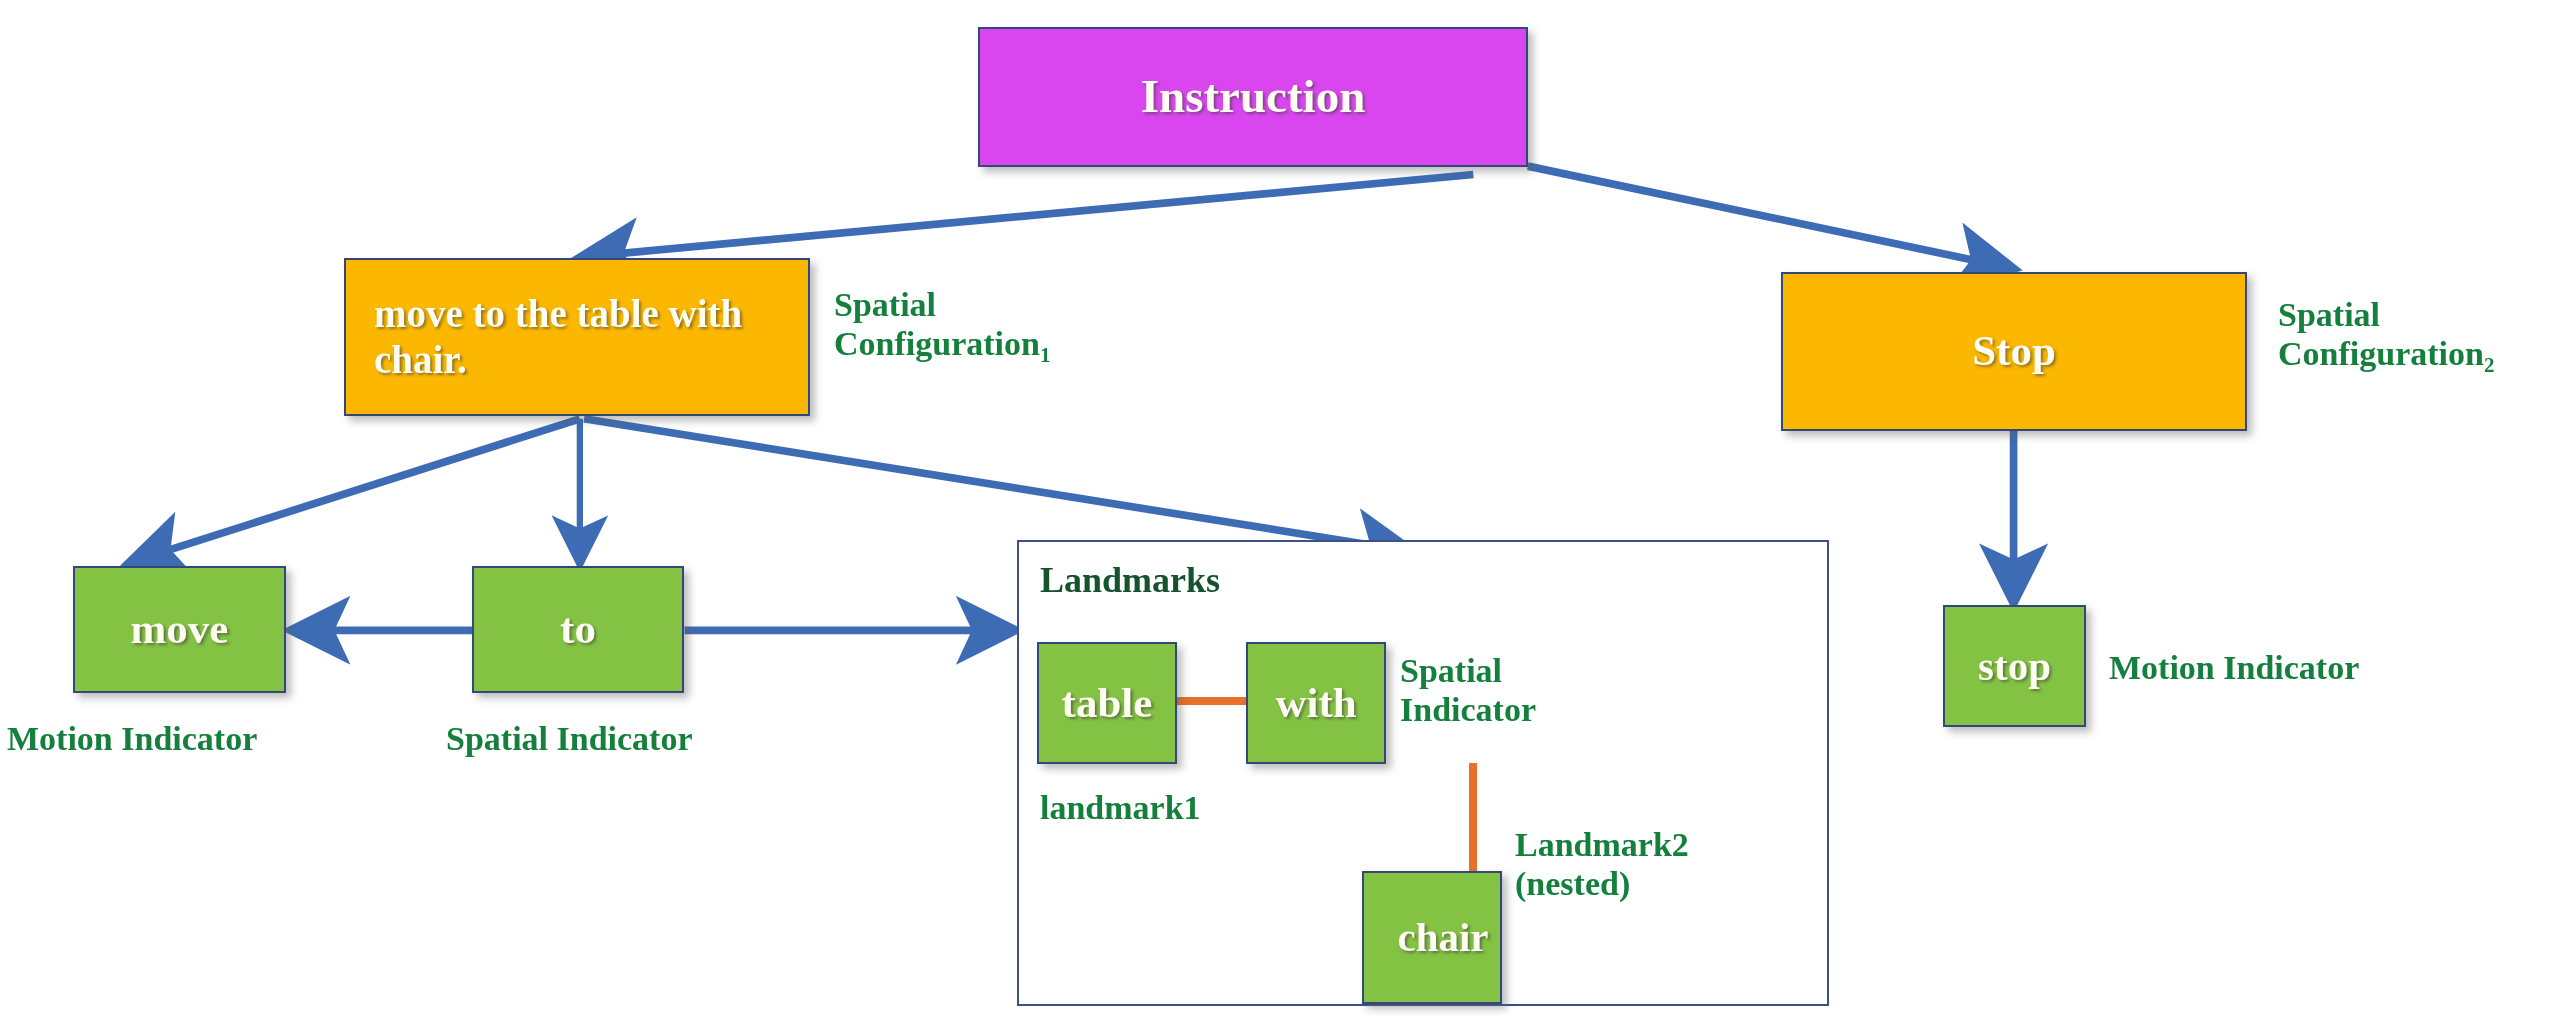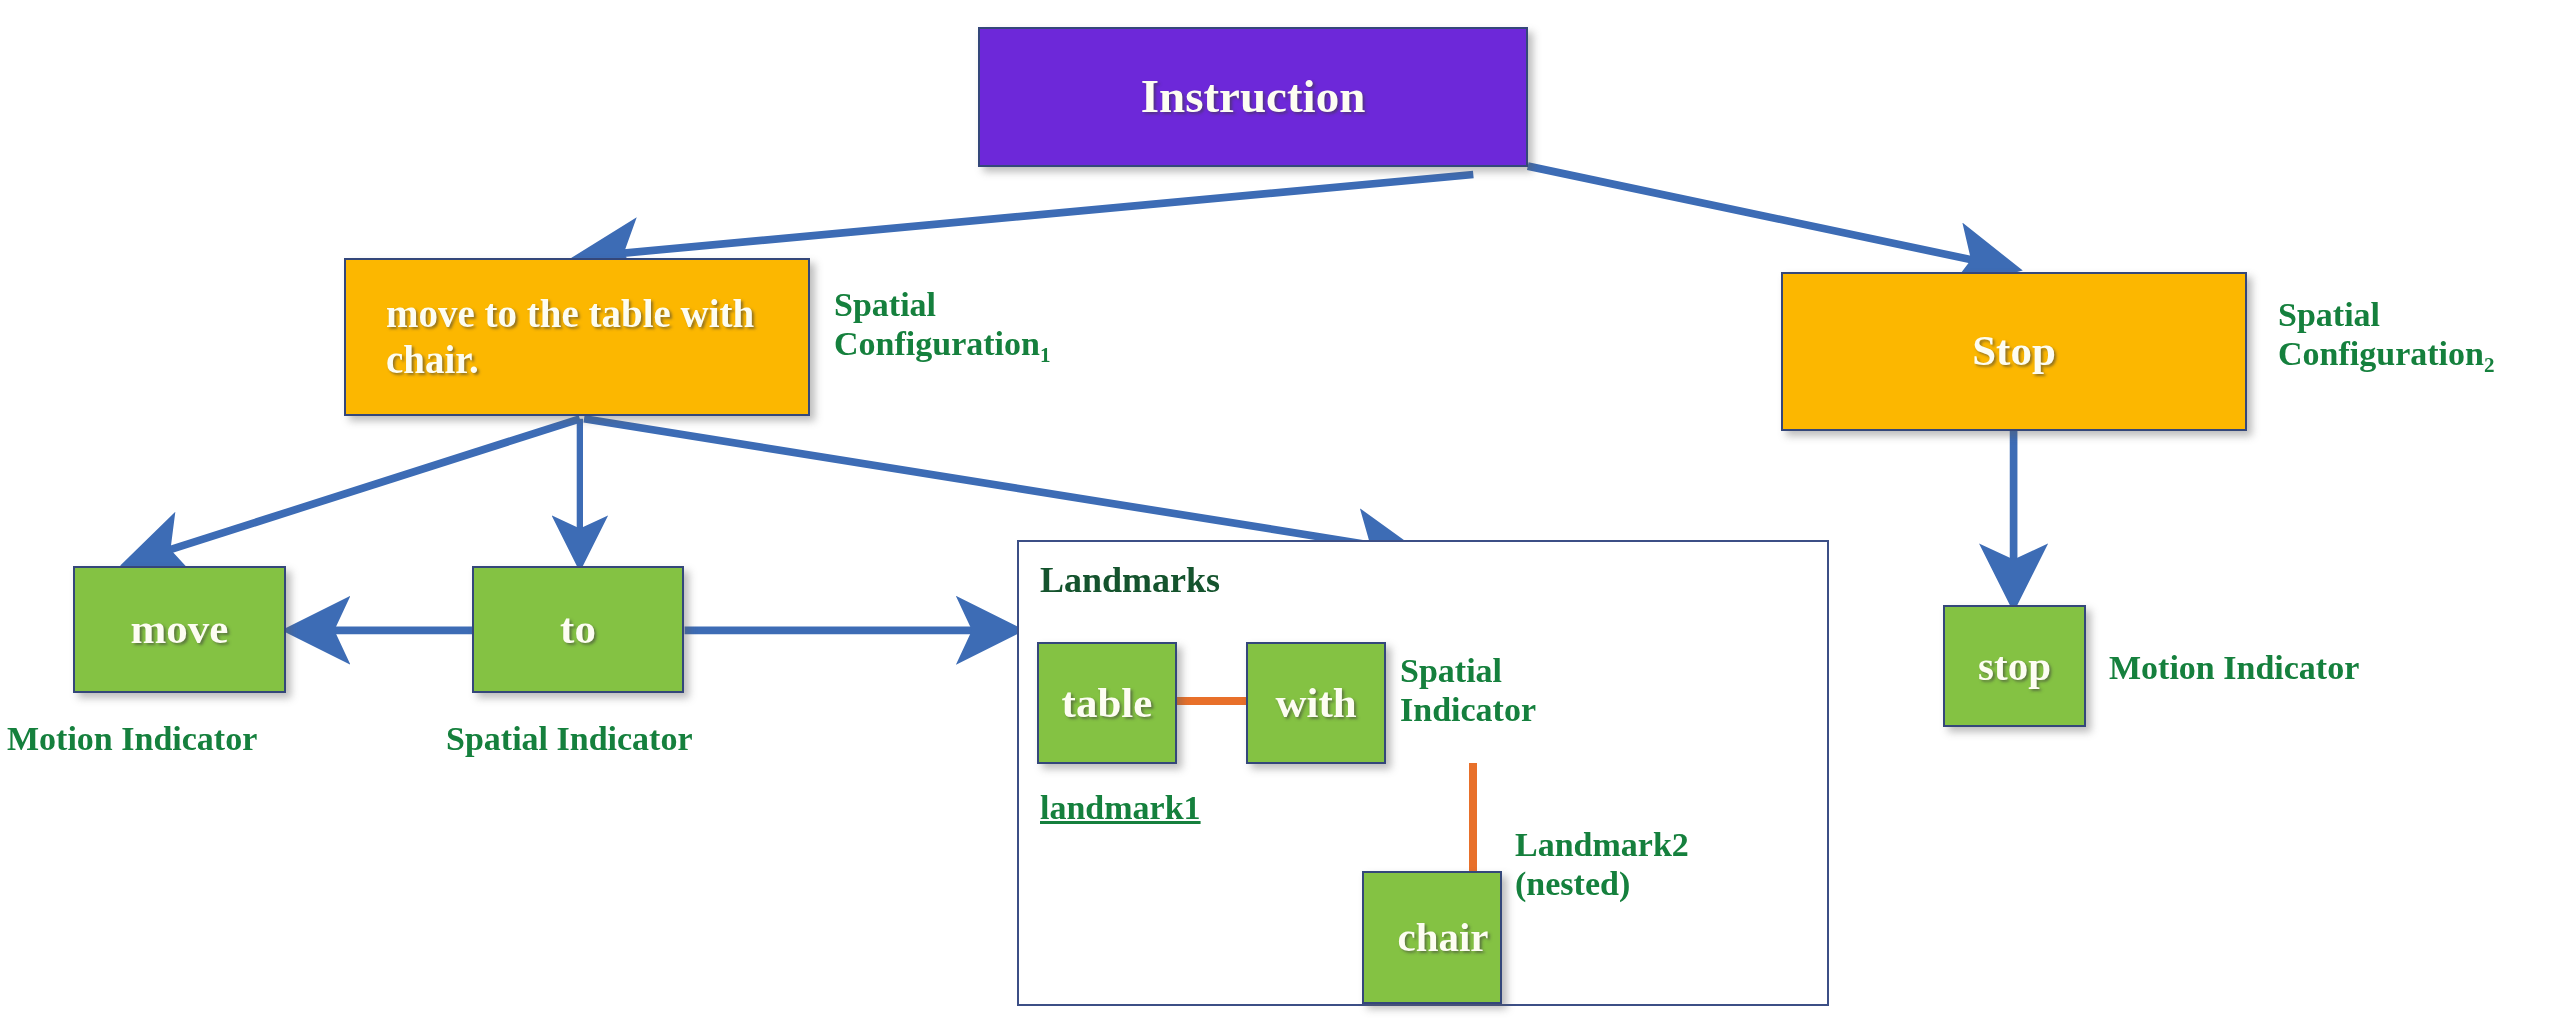--- a/index.html
+++ b/index.html
@@ -33,33 +33,33 @@
     z-index: 3;
   }
   .node-text {
     width: 100%;
     color: #fdfdf2;
     font-weight: bold;
     line-height: 1.18;
     text-shadow: 2.1px 2.1px 2.8px rgba(60,60,60,0.55);
   }
   .blue-node {
-    background: #6d28d9;
+    background: #d946ef;
     justify-content: center;
   }
   .blue-node .node-text {
     text-align: center;
     font-size: 47px;
   }
   .orange-node {
     background: #fcb700;
   }
   .orange-node.wrap .node-text {
     text-align: left;
-    padding-left: 40px;
+    padding-left: 28px;
     font-size: 39px;
   }
   .orange-node.center {
     justify-content: center;
   }
   .orange-node.center .node-text {
     text-align: center;
     font-size: 43px;
   }
   .green-node {
@@ -167,21 +167,21 @@
   <div class="group-box" style="left:1017px; top:540px; width:812px; height:466px;"></div>
   <div class="group-title" style="left:1040px; top:559px;">Landmarks</div>
 
   <div class="orange-link" style="left:1176px; top:697px; width:71px; height:8.4px;"></div>
 
   <div class="orange-link" style="left:1469px; top:763px; width:7.7px; height:108px;"></div>
 
   <div class="node green-node" style="left:1037px; top:642px; width:140px; height:122px;">
     <div class="node-text">table</div>
   </div>
-  <div class="caption" style="left:1040px; top:788px; width:265px;text-decoration:underline;">landmark1</div>
+  <div class="caption" style="left:1040px; top:788px; width:265px;">landmark1</div>
 
   <div class="node green-node" style="left:1246px; top:642px; width:140px; height:122px;">
     <div class="node-text">with</div>
   </div>
   <div class="caption" style="left:1400px; top:651px; width:265px;">Spatial
 Indicator</div>
 
   <div class="node green-node small" style="left:1362px; top:871px; width:140px; height:133px;padding-left:22px;">
     <div class="node-text">chair</div>
   </div>

